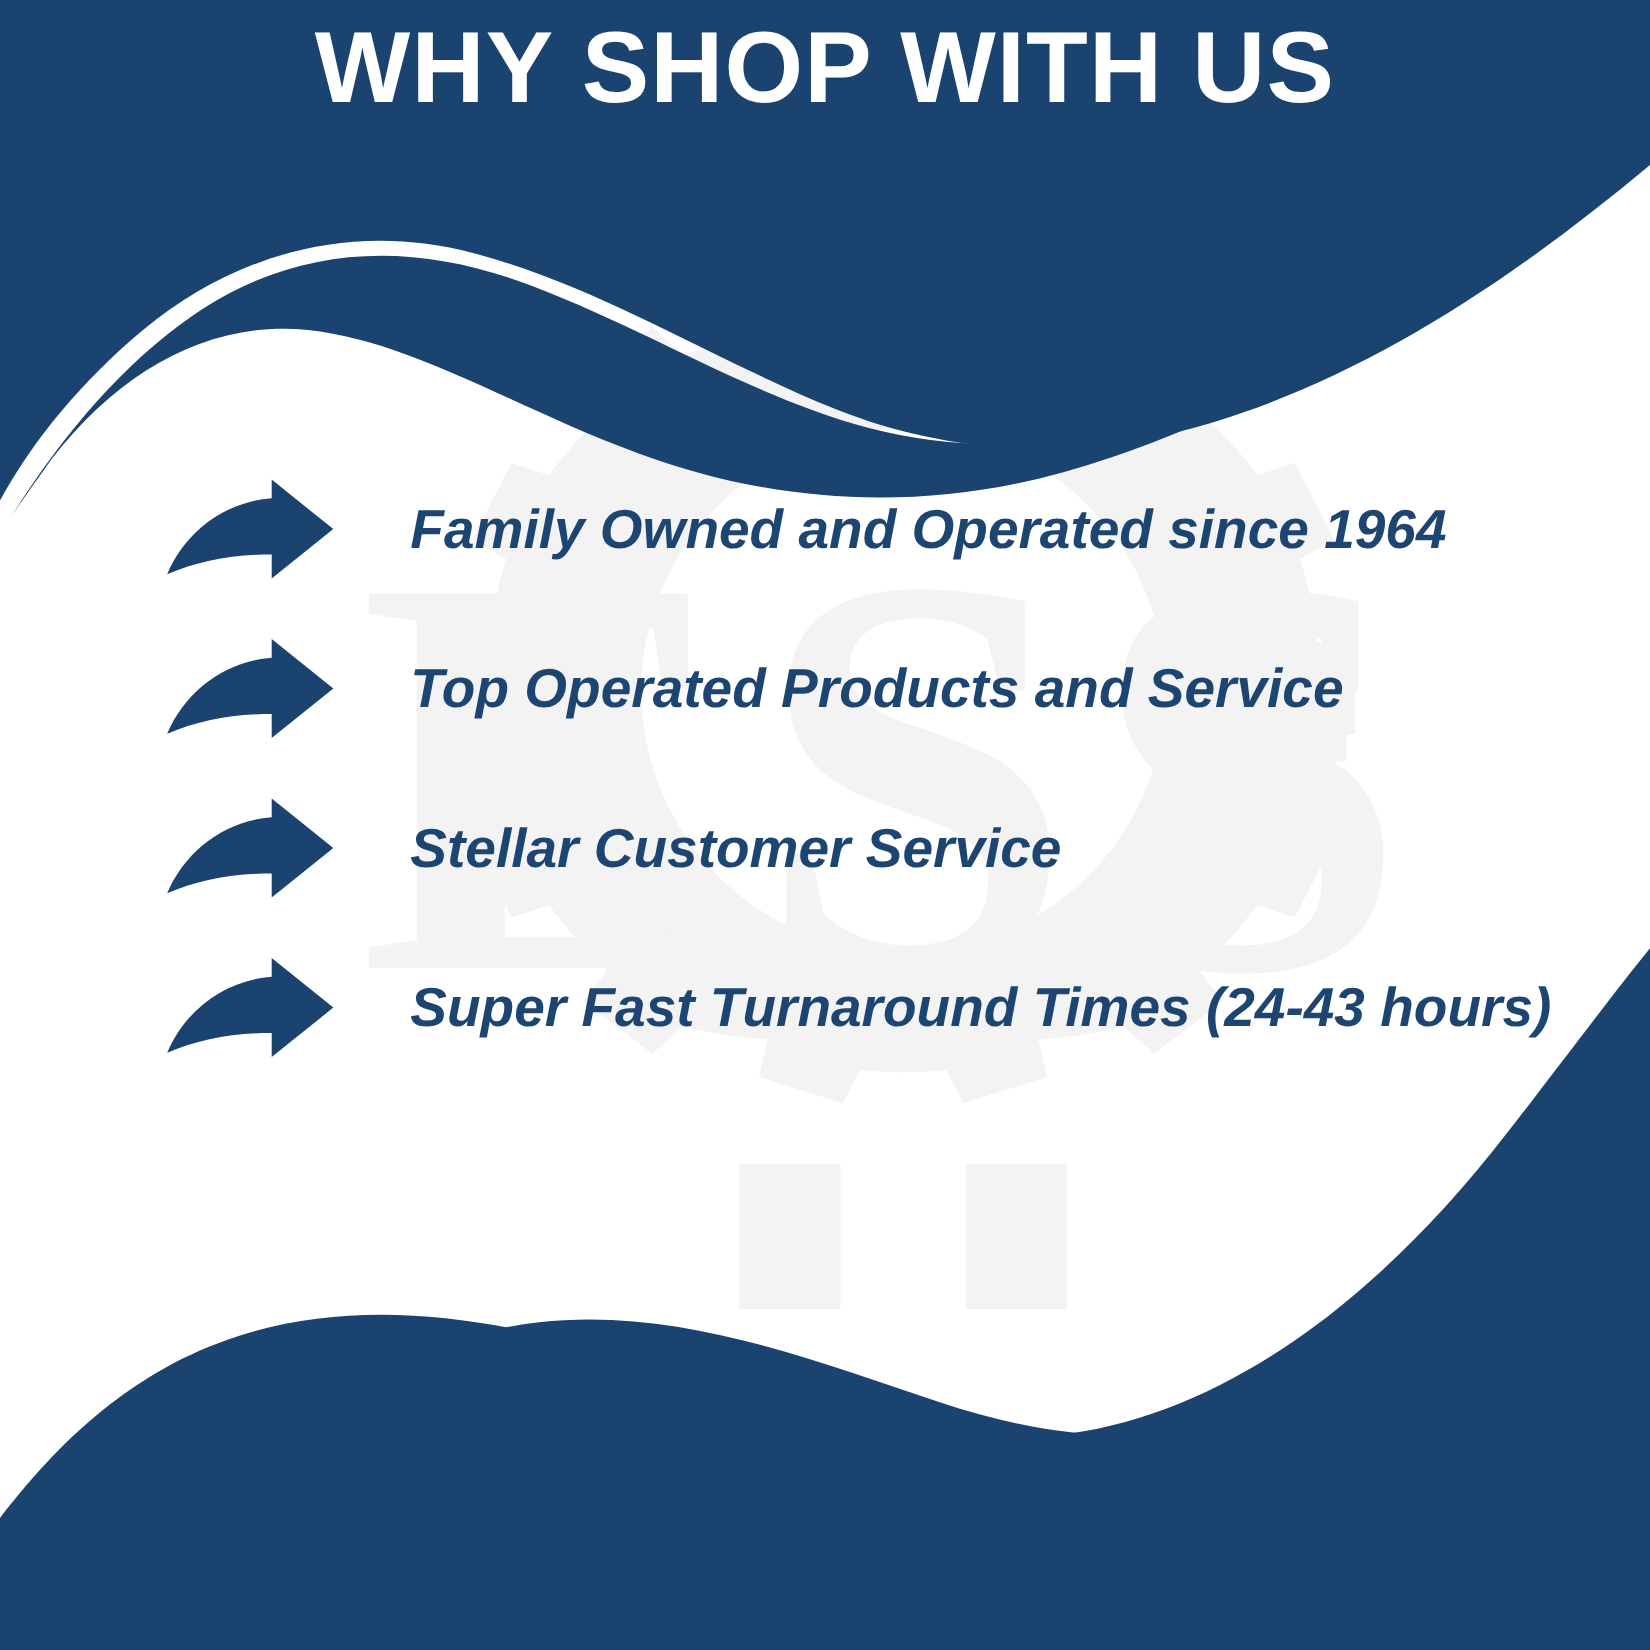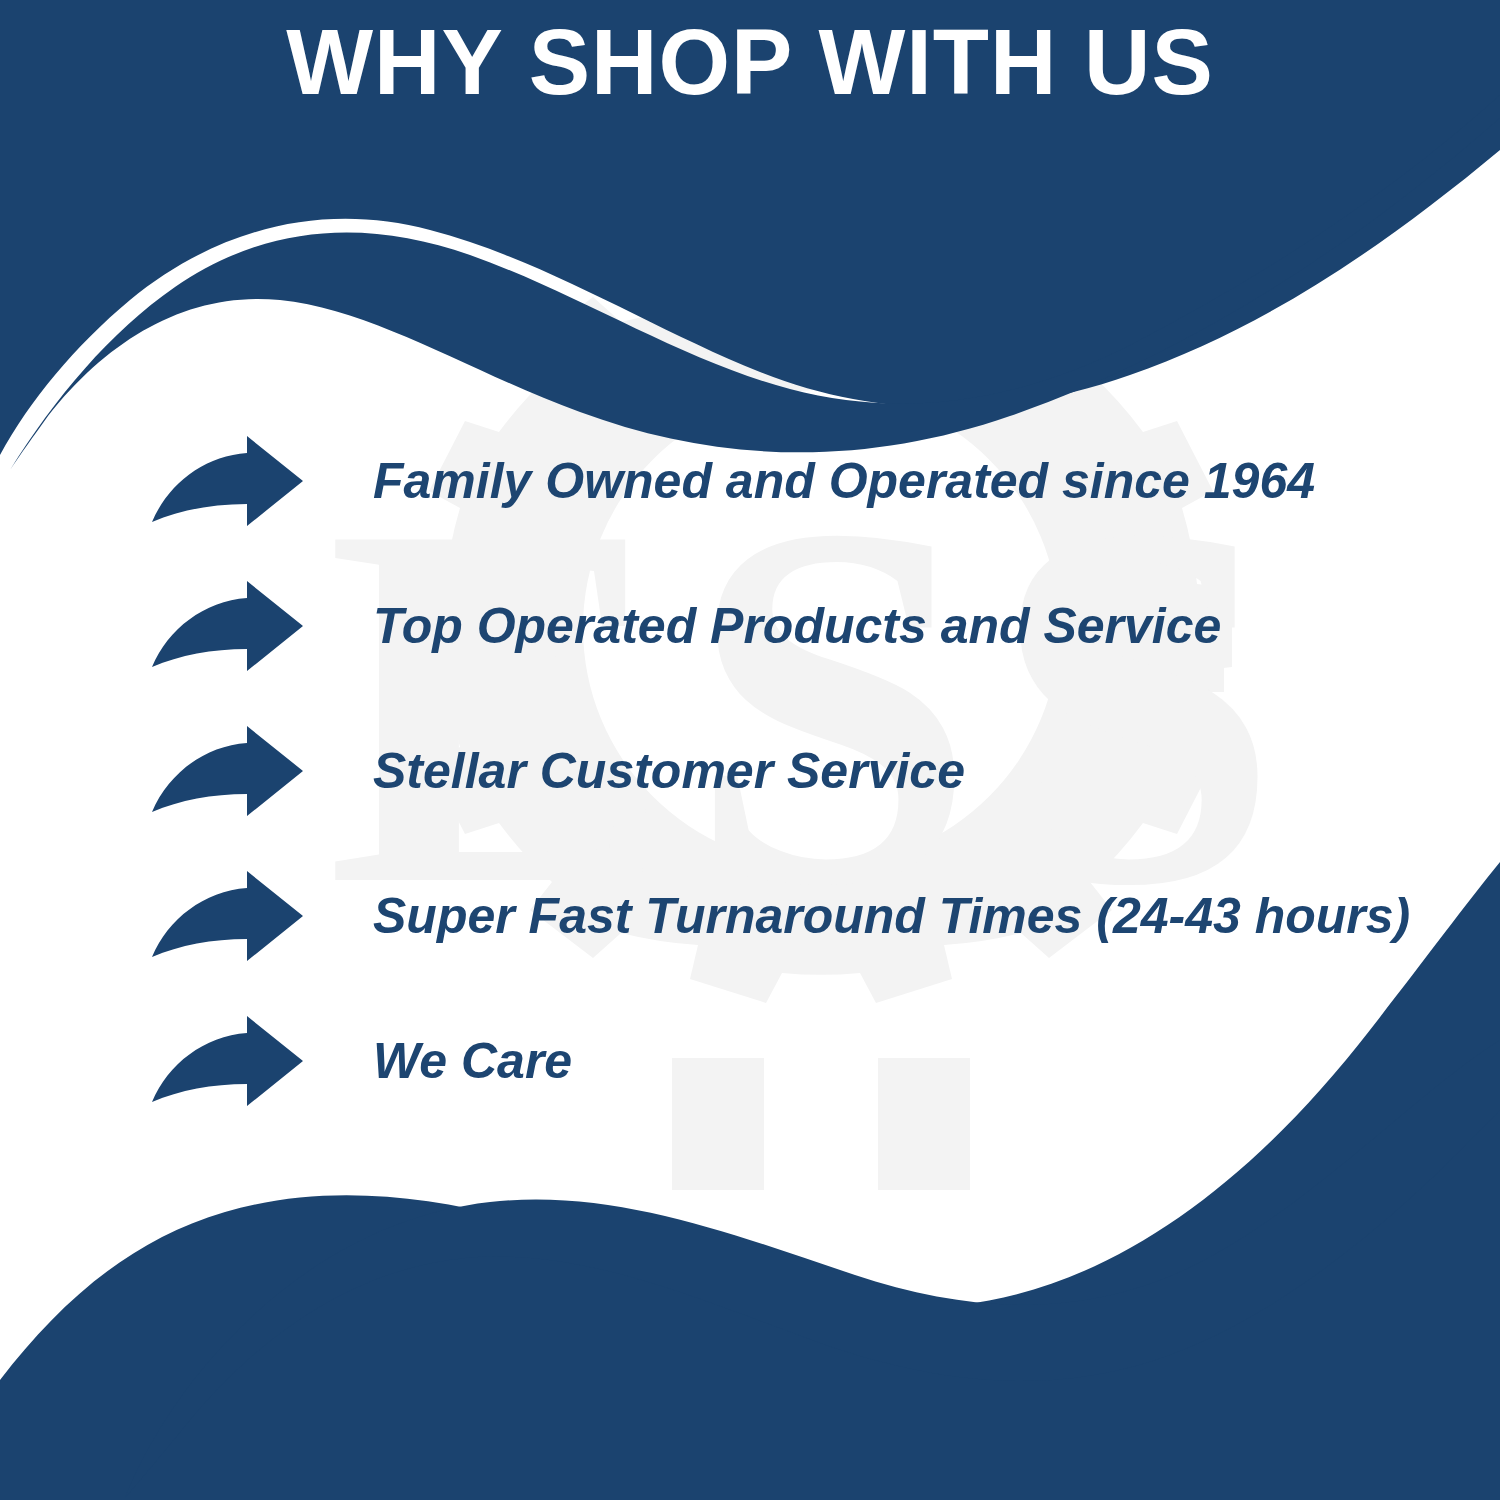--- a/index.html
+++ b/index.html
@@ -199,25 +199,16 @@
       <div class="benefit-row">
         <svg class="arrow-icon" viewBox="0 0 155 95">
           <path fill="#1b436f" d="M2 88
                    C18 50 54 22 97 19
                    L97 2 L153 47 L97 92 L97 70
                    C62 70 30 76 2 88 Z"></path>
         </svg>
         <div class="benefit-label">Super Fast Turnaround Times (24-43 hours)</div>
       </div>
 
-      <div class="benefit-row">
-        <svg class="arrow-icon" viewBox="0 0 155 95">
-          <path fill="#1b436f" d="M2 88
-                   C18 50 54 22 97 19
-                   L97 2 L153 47 L97 92 L97 70
-                   C62 70 30 76 2 88 Z"></path>
-        </svg>
-        <div class="benefit-label">We Care</div>
-      </div>
 
     </div>
   </div>
 </div>
 
 </body></html>

